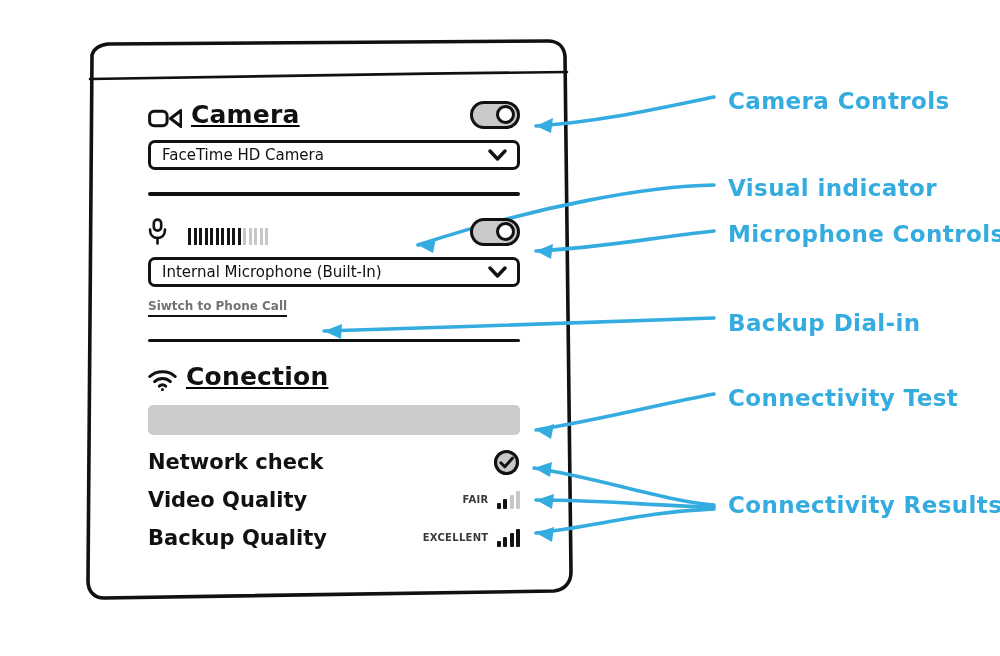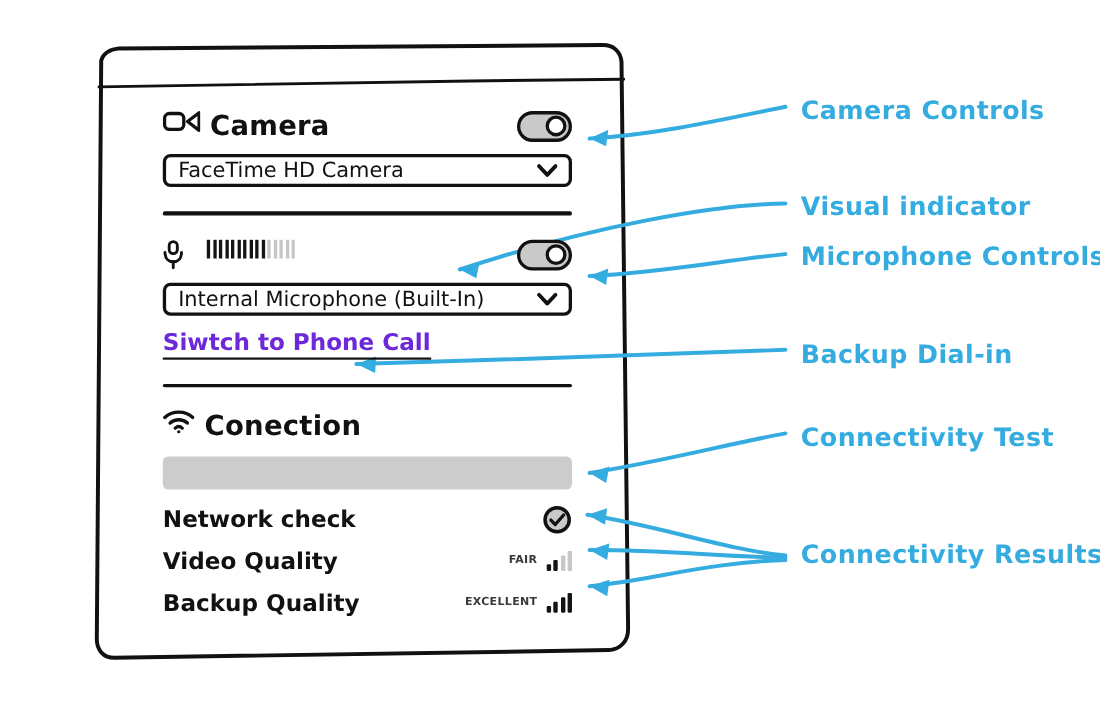--- a/index.html
+++ b/index.html
@@ -48,22 +48,23 @@
   }
 
   .row {
     display: flex;
     align-items: center;
     justify-content: space-between;
   }
 
   .section-head {
     display: flex;
-    align-items: flex-start;
+    align-items: flex-end;
     gap: 9px;
+    text-decoration: underline;
   }
   .section-title {
     font-family: "DejaVu Sans", sans-serif;
     font-size: 25px;
     font-weight: 700;
     color: #111111;
     letter-spacing: 0.2px;
   }
 
   
@@ -115,33 +116,33 @@
     border-radius: 7px;
     display: flex;
     align-items: center;
     justify-content: space-between;
     padding: 0 10px 0 11px;
     box-sizing: border-box;
     background: #fff;
   }
   .selectbox .val {
     font-family: "DejaVu Sans", sans-serif;
-    font-size: 19px;
+    font-size: 15px;
     font-weight: 400;
     color: #111;
   }
   .chev { width: 19px; height: 12px; display:block; }
 
   .link {
     margin-top: 12px;
     display: inline-block;
     font-family: "DejaVu Sans", sans-serif;
-    font-size: 21px;
+    font-size: 12px;
     font-weight: 600;
-    color: #6d28d9;
+    color: #737373;
     text-decoration: none;
     border-bottom: 2.5px solid #111;
     padding-bottom: 2px;
     text-align: center;
   }
 
   .divider {
     height: 3.5px;
     background: #111;
     border-radius: 2px;

